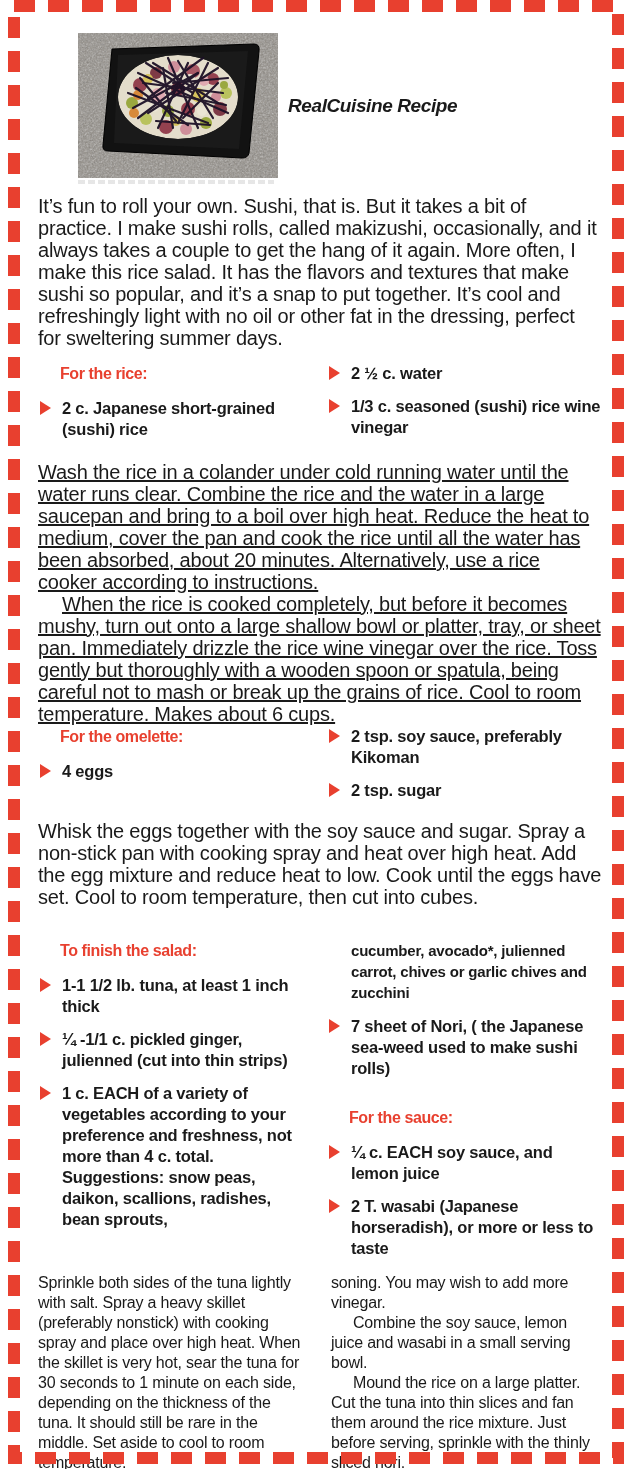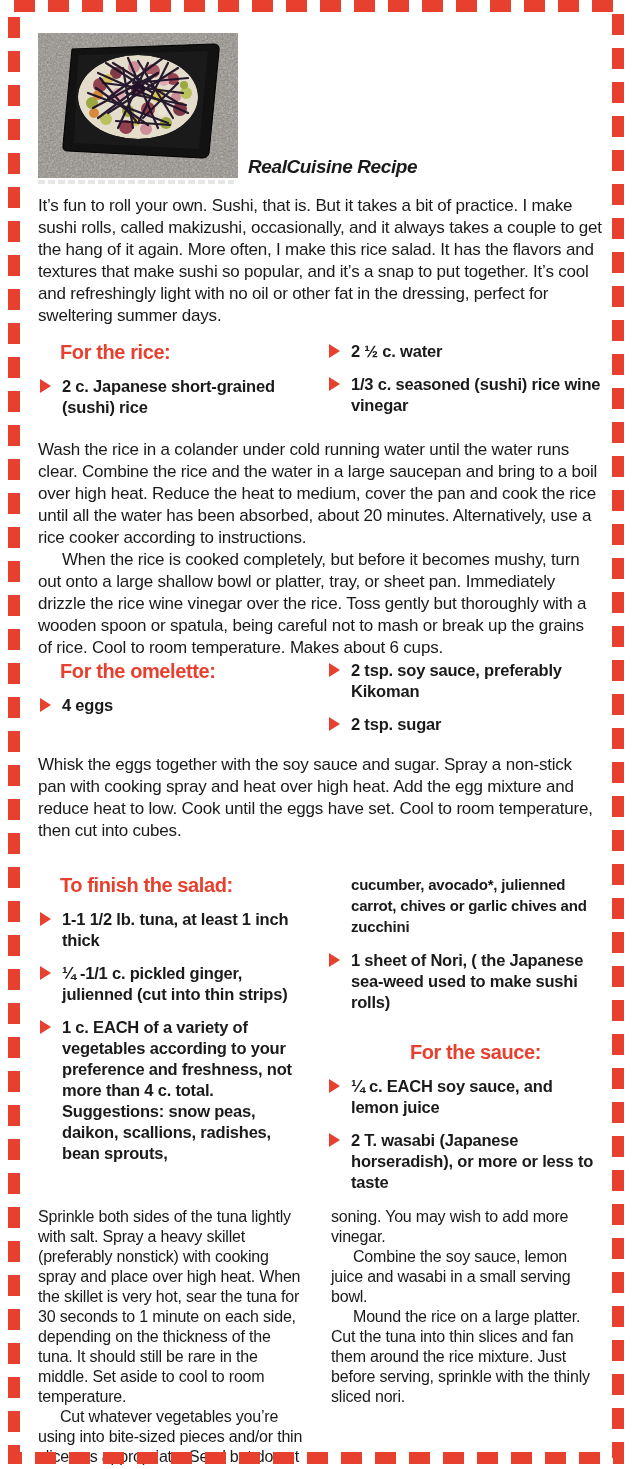--- a/index.html
+++ b/index.html
@@ -7,49 +7,49 @@
     width:634px; height:1469px; position:relative; overflow:hidden;
     background:#ffffff; color:#1a1a1a;
     font-family:"Liberation Sans", "DejaVu Sans", sans-serif;
     letter-spacing:-0.2px;
   }
   .border-svg { position:absolute; left:0; top:0; z-index:5; pointer-events:none; }
 
   .content { position:absolute; left:38px; top:33px; width:564px; z-index:1; }
 
   
-  .header { display:flex; align-items:flex-end; }
+  .header { display:flex; align-items:center;margin-left:40px; }
   .photo-wrap { width:200px; height:145px; flex:0 0 auto; position:relative; }
   .photo-wrap svg { display:block; }
   .caption-faint { height:4px; width:196px; margin-top:2px; opacity:.35;
     background:repeating-linear-gradient(90deg,#b9b9b9 0 7px, #fff 7px 10px); }
   .header-text { margin-left:10px; padding-top:0px; }
   .kicker { font-size:19px; font-weight:bold; font-style:italic; letter-spacing:-0.4px; }
   .title { margin:6px 0 0 0; font-size:34px; line-height:39px; font-weight:bold; letter-spacing:-1.2px; }
 
   
-  .para { font-size:17px; line-height:22px; margin:0; }
+  .para { font-size:20px; line-height:22px; margin:0; }
   .intro { margin-top:17px; }
   .indent { text-indent:24px; }
 
   
   .ing-grid { display:grid; grid-template-columns:272px 1fr; column-gap:17px; }
   .ing-col { min-width:0; }
-  .ing-heading { color:#e8402f; font-size:20px; line-height:22px; font-weight:bold;
+  .ing-heading { color:#e8402f; font-size:16px; line-height:22px; font-weight:bold;
     margin:0 0 13px 22px; letter-spacing:-0.4px; }
-  .ing-heading.mt { margin-top:28px;text-align:center; }
+  .ing-heading.mt { margin-top:28px; }
   .item { display:flex; margin:0 0 12px 0; }
   .item:last-child { margin-bottom:0; }
   .tri { width:0; height:0; flex:0 0 auto; margin:3px 0 0 2px;
     border-left:11px solid #e8402f; border-top:7px solid transparent; border-bottom:7px solid transparent; }
   .item-text { font-weight:bold; font-size:16.5px; line-height:21px; margin-left:11px; letter-spacing:-0.2px; }
   .cont-text { font-weight:bold; font-size:15px; line-height:21px; margin:0 0 13px 24px; letter-spacing:-0.2px; }
 
   .sec-rice   { margin-top:14px; }
-  .sec-paras  { margin-top:21px; }
+  .sec-paras  { margin-top:21px;text-decoration:underline; }
   .sec-omelette { margin-top:1px; }
   .sec-whisk  { margin-top:19px; }
   .sec-salad  { margin-top:32px; }
 
   
   .cols { display:grid; grid-template-columns:266px 1fr; column-gap:27px; margin-top:14px; }
   .col-p { font-size:16px; line-height:20px; margin:0; letter-spacing:-0.2px; }
   .col-p.indent { text-indent:22px; }
 </style>
 </head>
@@ -205,21 +205,21 @@
       </div>
       <div class="item">
         <span class="tri"></span>
         <span class="item-text">1 c. EACH of a variety of vegetables according to your preference and freshness, not more than 4 c. total. Suggestions: snow peas, daikon, scallions, radishes, bean sprouts,</span>
       </div>
     </div>
     <div class="ing-col">
       <p class="cont-text">cucumber, avocado*, julienned carrot, chives or garlic chives and zucchini</p>
       <div class="item">
         <span class="tri"></span>
-        <span class="item-text">1 sheet of Nori, ( the Japanese sea-weed used to make sushi rolls)</span>
+        <span class="item-text">7 sheet of Nori, ( the Japanese sea-weed used to make sushi rolls)</span>
       </div>
       <h2 class="ing-heading mt">For the sauce:</h2>
       <div class="item">
         <span class="tri"></span>
         <span class="item-text">¼ c. EACH soy sauce, and lemon juice</span>
       </div>
       <div class="item">
         <span class="tri"></span>
         <span class="item-text">2 T. wasabi (Japanese horseradish), or more or less to taste</span>
       </div>

